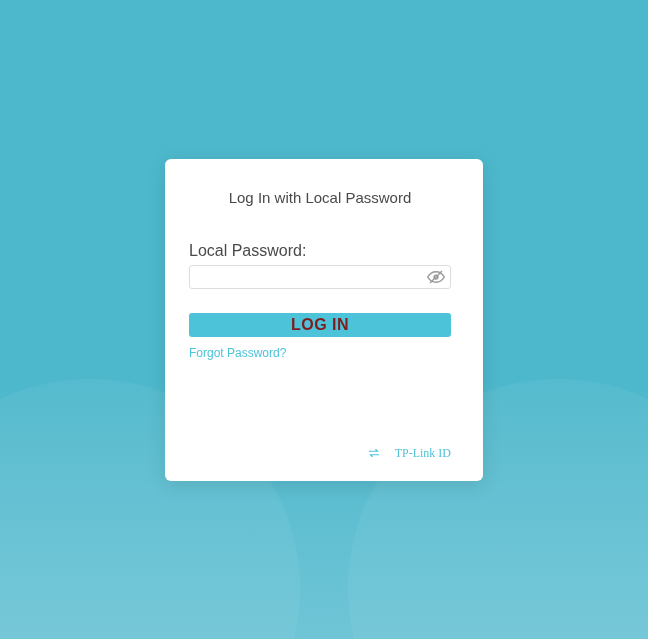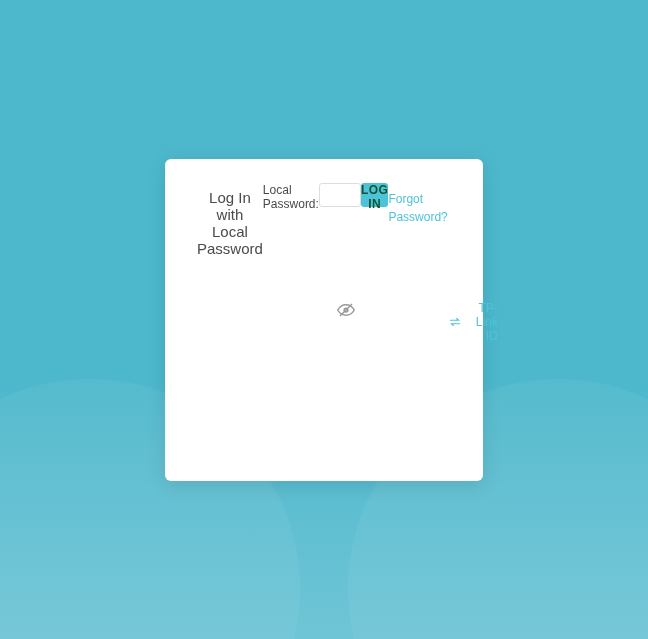--- a/index.html
+++ b/index.html
@@ -43,34 +43,34 @@
       background: rgba(255,255,255,0.055);
     }
     .card {
       position: relative;
       z-index: 1;
       width: 318px;
       height: 322px;
       background: #fff;
       border-radius: 6px;
       box-shadow: 0 4px 20px rgba(0,0,0,0.1);
-      padding: 24px 32px 20px 32px;
+      padding: 24px 32px 20px 24px;
       display: flex;
-      flex-direction: row;
+      flex-direction: column;
     }
     .title {
       font-size: 15px;
       color: #4a4a4a;
       text-align: center;
       margin-top: 6px;
       margin-bottom: 36px;
       font-weight: 400;
     }
     .label {
-      font-size: 12px;
+      font-size: 16px;
       color: #4a4a4a;
       margin-bottom: 5px;
     }
     .input-wrap {
       position: relative;
       width: 100%;
       margin-bottom: 24px;
     }
     .input {
       width: 100%;
@@ -92,24 +92,24 @@
       display: flex;
       align-items: center;
       justify-content: center;
       cursor: pointer;
       color: #999;
     }
     .login-btn {
       width: 100%;
       height: 24px;
       background: #4cc3d9;
-      color: #14532d;
+      color: #7f1d1d;
       border: none;
       border-radius: 3px;
-      font-size: 12px;
+      font-size: 16px;
       font-weight: 600;
       letter-spacing: 0.5px;
       cursor: pointer;
     }
     .forgot {
       margin-top: 6px;
     }
     .forgot a {
       font-size: 12px;
       color: #4cc3d9;
@@ -117,20 +117,21 @@
       cursor: pointer;
     }
     .spacer { flex: 1; }
     .footer-link {
       text-align: right;
       display: flex;
       align-items: center;
       justify-content: flex-end;
       gap: 14px;
       cursor: pointer;
+      font-family: Liberation Serif, serif;
     }
     .footer-link span {
       font-size: 12px;
       color: #4cc3d9;
     }
     .swap-icon {
       width: 14px;
       height: 14px;
       color: #4cc3d9;
       display: flex;

